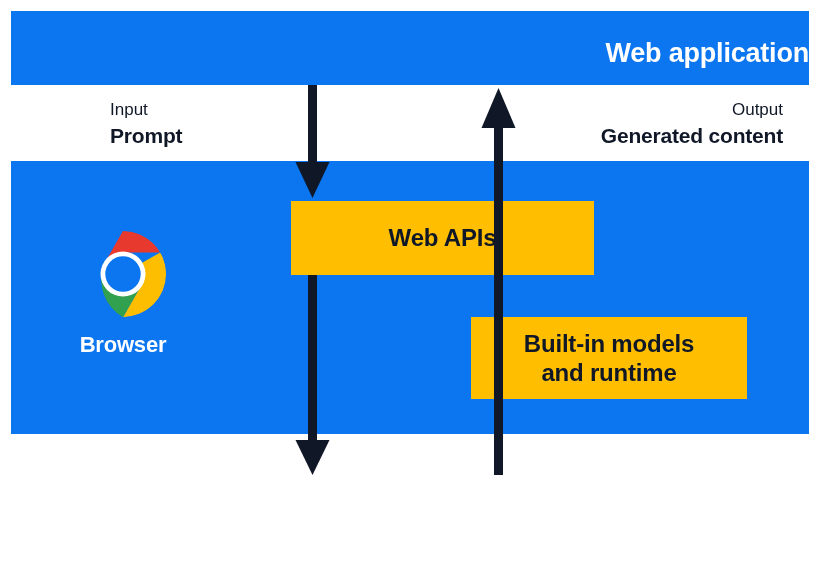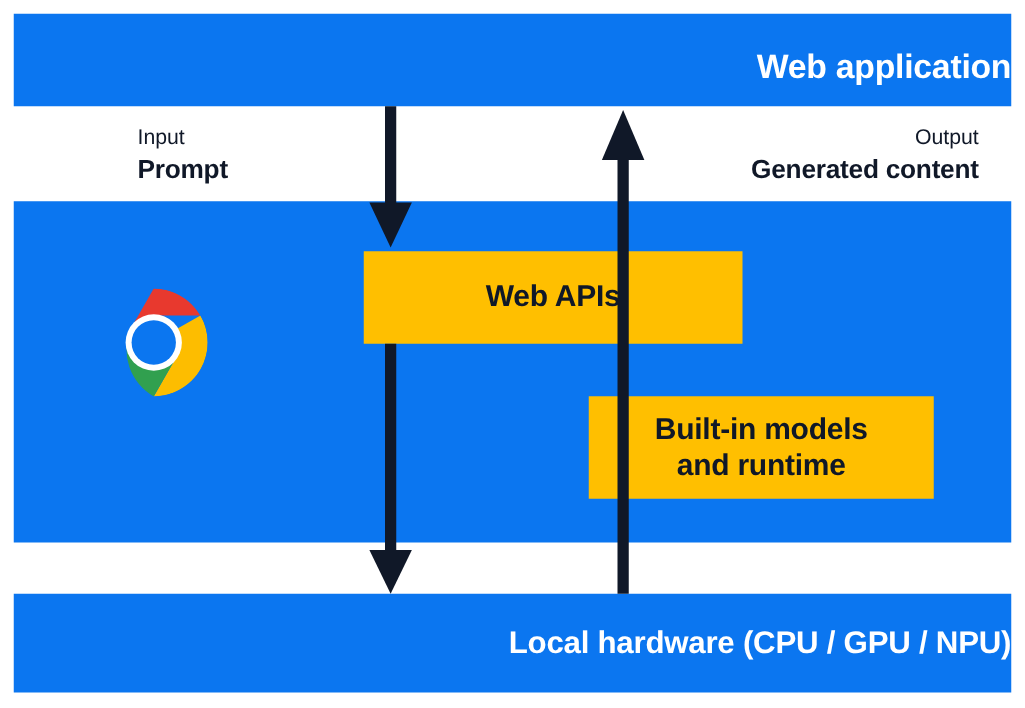--- a/index.html
+++ b/index.html
@@ -163,23 +163,20 @@
 <body>
 
 <div id="diagram">
 
   <div class="band" id="band-web-application">
     <div class="band-title">Web application</div>
   </div>
 
   <div class="band" id="band-browser"></div>
 
-  <div class="band" id="band-local-hardware">
-    <div class="band-title">Local hardware (CPU / GPU / NPU)</div>
-  </div>
 
   <div id="browser-group">
     <svg id="chrome-icon" viewBox="0 0 96 96" aria-hidden="true">
       <defs>
         <clipPath id="chrome-clip">
           <circle cx="48" cy="48" r="45"></circle>
         </clipPath>
       </defs>
       <g clip-path="url(#chrome-clip)">
 
@@ -187,20 +184,21 @@
 
         <path d="M87 25.5 A45 45 0 0 1 48 93 L67.5 59 A22.5 22.5 0 0 0 67.5 36.5 Z" fill="#fdbd00"></path>
 
         <path d="M48 93 A45 45 0 0 1 28.5 37 L48 70.5 A22.5 22.5 0 0 0 67.5 59 Z" fill="#31a04f"></path>
 
         <circle cx="48" cy="48" r="23.5" fill="#ffffff"></circle>
 
         <circle cx="48" cy="48" r="18.5" fill="#0b76f0"></circle>
       </g>
     </svg>
+    <div id="browser-label">Browser</div>
   </div>
 
   <div class="yellow-box" id="box-web-apis">
     <span class="box-text">Web APIs</span>
   </div>
 
   <div class="yellow-box" id="box-builtin-models">
     <span class="box-text">Built-in models
 and runtime</span>
   </div>

